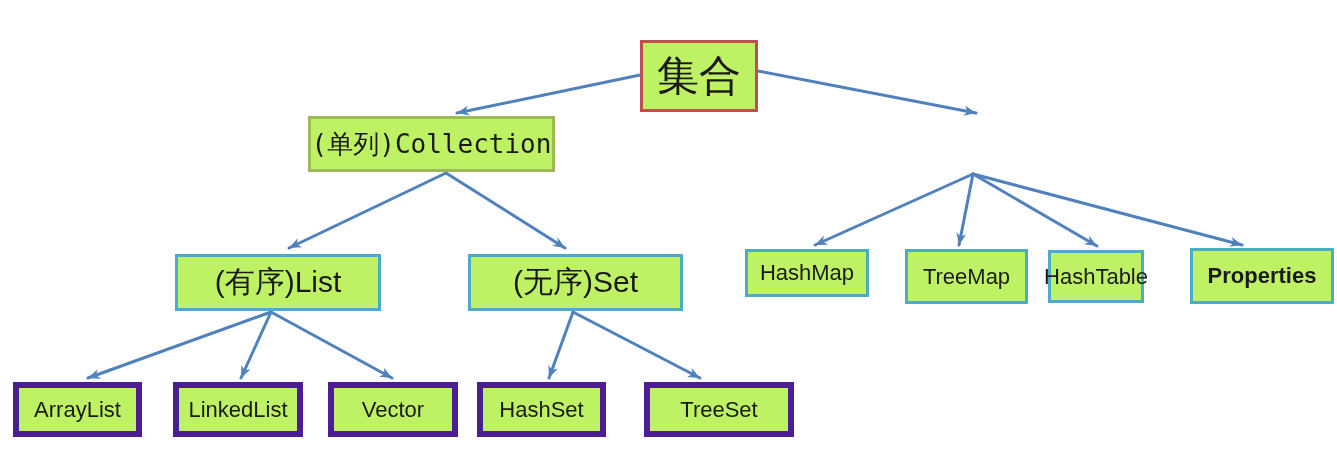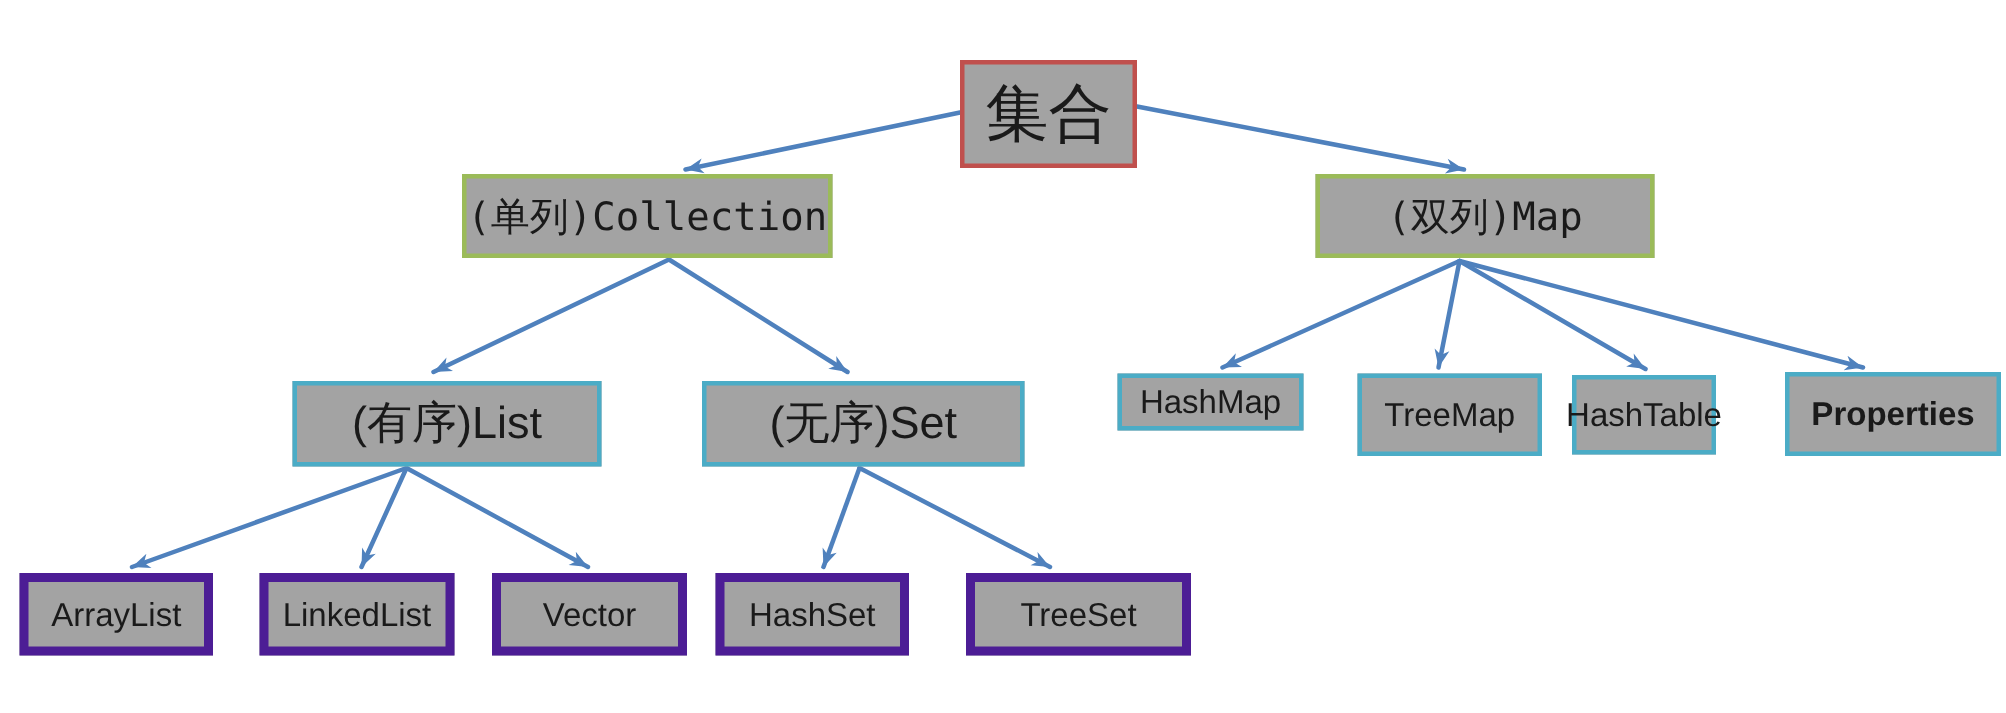--- a/index.html
+++ b/index.html
@@ -14,21 +14,21 @@
   #edges {
     position: absolute;
     left: 0; top: 0;
     width: 1337px; height: 475px;
   }
   .node {
     position: absolute;
     display: flex;
     align-items: center;
     justify-content: center;
-    background: #a3a3a3;
+    background: #bef264;
     color: #1a1a1a;
     box-sizing: border-box;
     white-space: nowrap;
     text-align: center;
   }
   .b-red    { border: 3px solid #C0504D; }
   .b-green  { border: 3px solid #9BBB59; }
   .b-cyan   { border: 3px solid #4BACC6; }
   .b-orange { border: 6px solid #4c1d95; }
 
@@ -36,23 +36,23 @@
   .lv1 { font-family: "DejaVu Serif", "Liberation Serif", serif; font-size: 42px; }
   .lv2 { font-family: "DejaVu Sans Mono", "Liberation Mono", monospace; font-size: 26px; }
   .lv3big { font-family: "Liberation Sans", sans-serif; font-size: 30px; }
   .lv3 { font-family: "Liberation Sans", sans-serif; font-size: 22px; }
   .leaf { font-family: "Liberation Sans", sans-serif; font-size: 22px; }
 
   
   .n-root       { left: 640px;  top: 40px;  width: 118px; height: 72px; }
   .n-collection { left: 308px;  top: 116px; width: 247px; height: 56px; }
   .n-map        { left: 877px;  top: 116px; width: 226px; height: 56px; }
-  .n-list       { left: 175px;  top: 254px; width: 206px; height: 57px; margin-left: 20px; }
+  .n-list       { left: 175px;  top: 254px; width: 206px; height: 57px; }
   .n-set        { left: 468px;  top: 254px; width: 215px; height: 57px; }
-  .n-hashmap    { left: 745px;  top: 249px; width: 124px; height: 38px; }
+  .n-hashmap    { left: 745px;  top: 249px; width: 124px; height: 48px; }
   .n-treemap    { left: 905px;  top: 249px; width: 123px; height: 55px; }
   .n-hashtable  { left: 1048px; top: 250px; width: 96px; height: 53px; }
   .n-properties { left: 1190px; top: 248px; width: 144px; height: 56px; font-weight: bold; }
   .n-arraylist  { left: 13px;   top: 382px; width: 129px; height: 55px; }
   .n-linkedlist { left: 173px;  top: 382px; width: 130px; height: 55px; }
   .n-vector     { left: 328px;  top: 382px; width: 130px; height: 55px; }
   .n-hashset    { left: 477px;  top: 382px; width: 129px; height: 55px; }
   .n-treeset    { left: 644px;  top: 382px; width: 150px; height: 55px; }
 
   .edge { stroke: #4F81BD; stroke-width: 3; fill: none; stroke-linecap: round; }
@@ -78,21 +78,20 @@
     <line class="edge" x1="973" y1="174" x2="1242" y2="245" marker-end="url(#arw)"></line>
     <line class="edge" x1="271" y1="312" x2="88" y2="378" marker-end="url(#arw)"></line>
     <line class="edge" x1="271" y1="312" x2="241" y2="378" marker-end="url(#arw)"></line>
     <line class="edge" x1="271" y1="312" x2="392" y2="378" marker-end="url(#arw)"></line>
     <line class="edge" x1="573" y1="312" x2="549" y2="378" marker-end="url(#arw)"></line>
     <line class="edge" x1="573" y1="312" x2="700" y2="378" marker-end="url(#arw)"></line>
   </svg>
 
   <div class="node n-root b-red lv1">集合</div>
   <div class="node n-collection b-green lv2">(单列)Collection</div>
-  <div class="node n-map b-green lv2">(双列)Map</div>
   <div class="node n-list b-cyan lv3big">(有序)List</div>
   <div class="node n-set b-cyan lv3big">(无序)Set</div>
   <div class="node n-hashmap b-cyan lv3">HashMap</div>
   <div class="node n-treemap b-cyan lv3">TreeMap</div>
   <div class="node n-hashtable b-cyan lv3">HashTable</div>
   <div class="node n-properties b-cyan lv3">Properties</div>
   <div class="node n-arraylist b-orange leaf">ArrayList</div>
   <div class="node n-linkedlist b-orange leaf">LinkedList</div>
   <div class="node n-vector b-orange leaf">Vector</div>
   <div class="node n-hashset b-orange leaf">HashSet</div>

